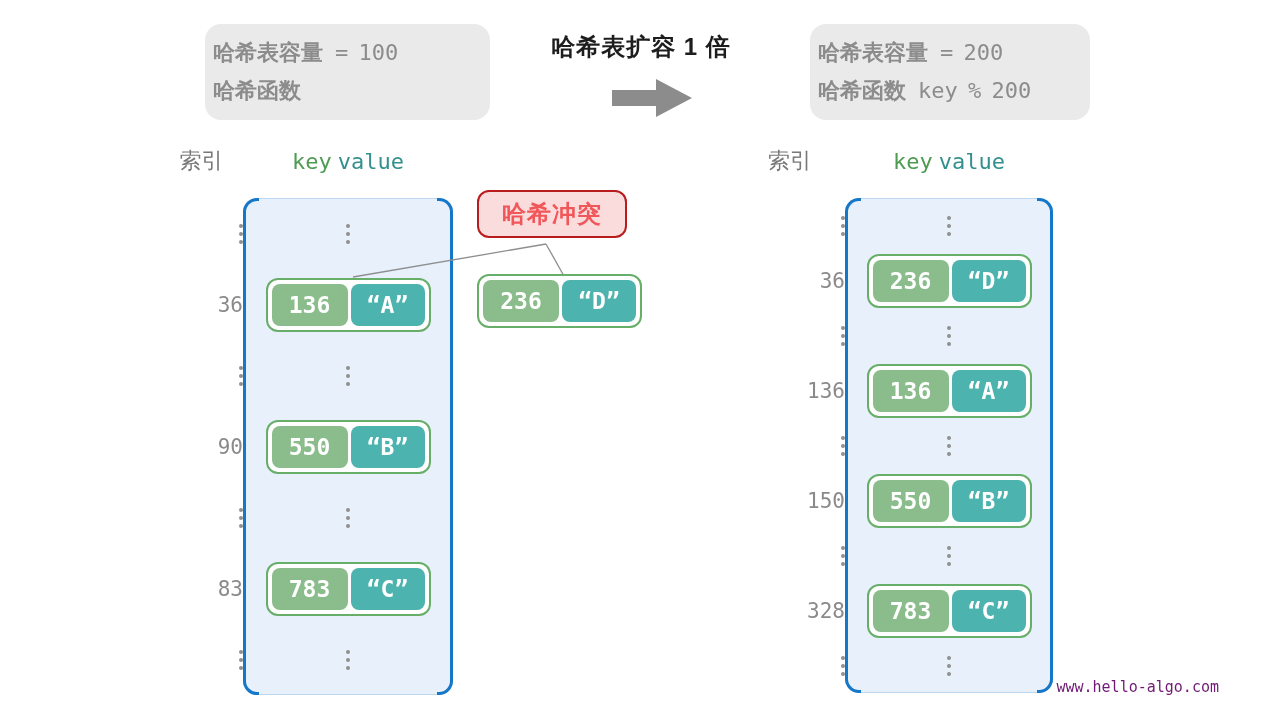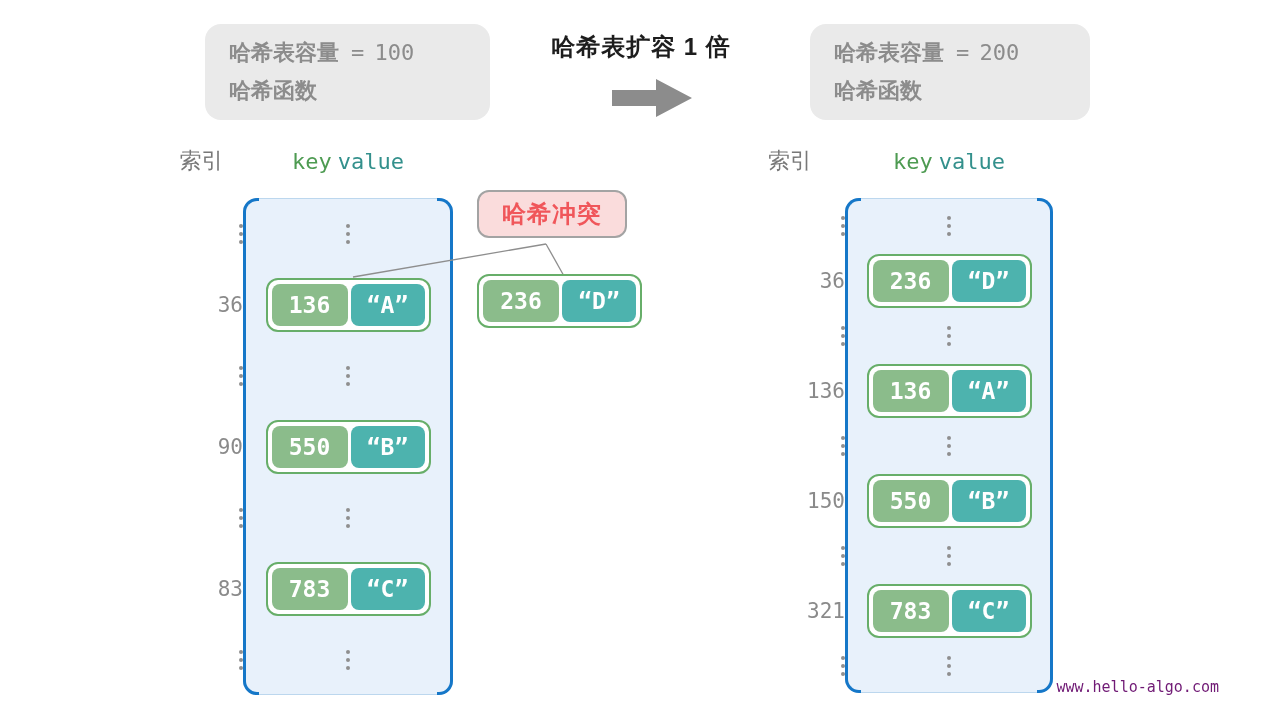--- a/index.html
+++ b/index.html
@@ -4,21 +4,21 @@
 <style>
   html,body{margin:0;padding:0;background:#ffffff;}
   .canvas{
     position:relative;width:1280px;height:720px;background:#ffffff;overflow:hidden;
     font-family:"Liberation Sans","DejaVu Sans",sans-serif;
   }
 
   
   .info-box{
     position:absolute;background:#EAEAEA;border-radius:16px;box-sizing:border-box;
-    display:flex;flex-direction:column;justify-content:center;padding:10px 24px;gap:4px;
+    display:flex;flex-direction:column;justify-content:center;padding:10px 8px;gap:4px;
   }
   .info-box.left{left:205px;top:24px;width:285px;height:96px;}
   .info-box.right{left:810px;top:24px;width:280px;height:96px;}
   .info-line{font-size:22px;color:#8C8C8C;line-height:34px;white-space:nowrap;display:flex;align-items:baseline;}
   .info-label{font-weight:bold;}
   .info-value{margin-left:12px;font-family:"DejaVu Sans Mono","Liberation Mono",monospace;word-spacing:-3px;}
 
   
   .main-title{
     position:absolute;left:541px;top:31px;width:200px;text-align:center;
@@ -70,21 +70,21 @@
     color:#ffffff;font-family:"DejaVu Sans Mono","Liberation Mono",monospace;font-size:23px;font-weight:600;
   }
   .kv-cell.key{width:76px;background:#8BBC8B;}
   .kv-cell.value{width:74px;background:#4DB3AE;}
 
   .standalone-pair{position:absolute;left:477px;top:274px;}
 
   
   .collision-box{
     position:absolute;left:477px;top:190px;width:150px;height:48px;box-sizing:border-box;
-    background:#FADCDC;border:2px solid #a3a3a3;border-radius:12px;
+    background:#FADCDC;border:2px solid #b91c1c;border-radius:12px;
     display:flex;align-items:center;justify-content:center;
     font-size:24px;font-weight:bold;color:#F0565A;letter-spacing:1px;
   }
 
   .lines-overlay{position:absolute;left:0;top:0;width:1280px;height:720px;pointer-events:none;}
 
   .watermark{position:absolute;right:61px;top:678px;font-size:15px;color:#701a75;
     font-family:"DejaVu Sans Mono","Liberation Mono",monospace;}
 </style>
 </head>
@@ -107,20 +107,21 @@
     <path d="M0 13 H44 V2 L80 21 L44 40 V29 H0 Z" fill="#8C8C8C"></path>
   </svg>
 
   <div class="info-box right">
     <div class="info-line">
       <span class="info-label">哈希表容量</span>
       <span class="info-value">= 200</span>
     </div>
     <div class="info-line">
       <span class="info-label">哈希函数</span>
+      <span class="info-value">key % 200</span>
     </div>
   </div>
 
   <div class="table-header left">
     <span class="th-index">索引</span>
     <span class="th-kv">
       <span class="th-key">key</span>
       <span class="th-value">value</span>
     </span>
   </div>
@@ -326,21 +327,21 @@
         <div class="content-cell">
           <div class="dots">
             <span class="dot"></span>
             <span class="dot"></span>
             <span class="dot"></span>
           </div>
         </div>
       </div>
       <div class="slot-row">
         <div class="index-cell">
-          <span class="index-label">321</span>
+          <span class="index-label">328</span>
         </div>
         <div class="content-cell">
           <div class="pair">
             <div class="kv-cell key">783</div>
             <div class="kv-cell value">“C”</div>
           </div>
         </div>
       </div>
       <div class="slot-row">
         <div class="index-cell">

